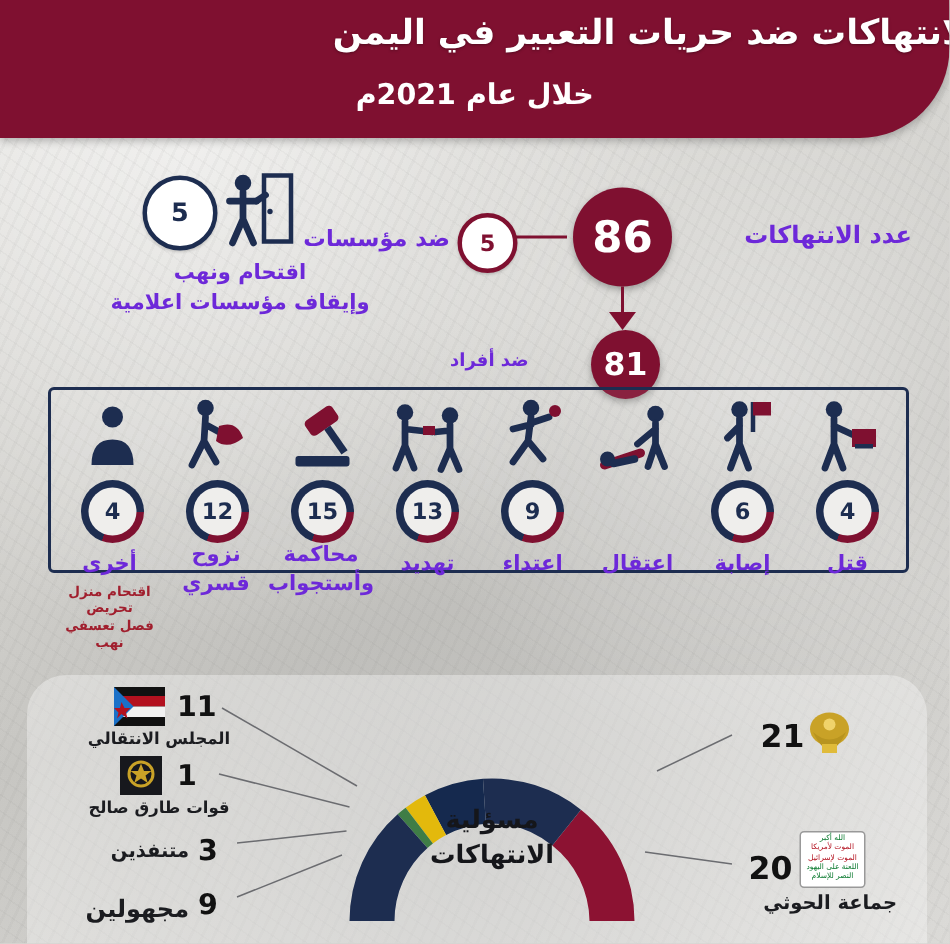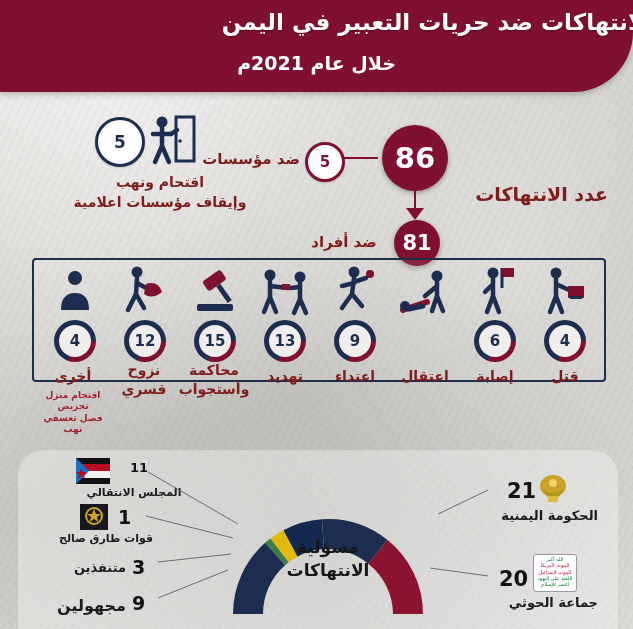--- a/index.html
+++ b/index.html
@@ -57,21 +57,21 @@
     position:absolute;border-radius:50%;
     background:conic-gradient(from 200deg,#1d2d50 0deg 250deg,#7f1030 250deg 360deg);
     display:flex;align-items:center;justify-content:center;
   }
   .tone .inner{
     border-radius:50%;background:#efeeec;
     display:flex;align-items:center;justify-content:center;
     font-weight:bold;color:#1d2d50;
   }
 
-  .lbl{position:absolute;color:#7f1d1d;font-weight:bold;text-align:center;}
+  .lbl{position:absolute;color:#6d28d9;font-weight:bold;text-align:center;}
 
   
   #topArea{position:absolute;top:92px;left:0;width:633px;height:160px;}
 
   .arrow-v{position:absolute;width:0;height:0;border-left:9px solid transparent;border-right:9px solid transparent;border-top:12px solid #7f1030;}
   .arrow-h{position:absolute;width:0;height:0;border-top:8px solid transparent;border-bottom:8px solid transparent;border-right:12px solid #7f1030;}
   .line-h{position:absolute;height:2px;background:#7f1030;}
   .line-v{position:absolute;width:2px;background:#7f1030;}
 
   
@@ -108,29 +108,29 @@
 <div id="header">
   <div class="title">الانتهاكات ضد حريات التعبير في اليمن</div>
   <div class="subtitle">خلال عام 2021م</div>
 </div>
 
 <div id="topArea">
 
   <div class="ring solid" style="left:382px;top:33px;width:66px;height:66px;font-size:29px;">
     <span>86</span>
   </div>
-  <div class="lbl" style="left:458px;top:55px;width:150px;font-size:19px;text-align:right;margin-top:36px;">عدد الانتهاكات</div>
+  <div class="lbl" style="left:458px;top:55px;width:150px;font-size:16px;text-align:right;">عدد الانتهاكات</div>
 
   <div class="line-v" style="left:414px;top:99px;height:20px;"></div>
   <div class="arrow-v" style="left:406px;top:116px;"></div>
 
   <div class="ring solid" style="left:394px;top:128px;width:46px;height:46px;font-size:21px;">
     <span>81</span>
   </div>
-  <div class="lbl" style="left:300px;top:141px;width:88px;font-size:15px;text-align:center;">ضد أفراد</div>
+  <div class="lbl" style="left:300px;top:141px;width:88px;font-size:12px;text-align:left;">ضد أفراد</div>
 
   <div class="line-h" style="left:330px;top:65px;width:48px;"></div>
   <div class="arrow-h" style="left:320px;top:58px;"></div>
 
   <div class="ring" style="left:305px;top:50px;width:34px;height:34px;font-size:15px;border:3px solid #7f1030;">
     <span>5</span>
   </div>
   <div class="lbl" style="left:200px;top:58px;width:100px;font-size:15px;text-align:right;">ضد مؤسسات</div>
 
   <div style="position:absolute;left:150px;top:23px;">
@@ -320,43 +320,42 @@
 
   <div class="bigNum" style="left:489px;top:29px;font-size:21px;">21</div>
   <div style="position:absolute;left:518px;top:22px;width:34px;height:32px;">
     <svg width="34" height="32" viewBox="0 0 34 32">
       <ellipse cx="17" cy="14" rx="13" ry="11" fill="#c9a227"></ellipse>
       <path d="M6 16 q11 10 22 0 q-5 11 -11 12 q-6 -1 -11 -12" fill="#b8941f"></path>
       <rect x="12" y="24" width="10" height="6" fill="#e0bb3a"></rect>
       <circle cx="17" cy="11" r="4" fill="#f0d36a"></circle>
     </svg>
   </div>
-  <div class="smallLbl" style="left:470px;top:58px;width:110px;font-size:13px;font-weight:bold;">الحكومة اليمنية</div>
 
   <div class="bigNum" style="left:481px;top:117px;font-size:21px;">20</div>
   <div class="badgeBox" style="left:515px;top:104px;width:42px;height:36px;background:#ffffff;border:1px solid #999;">
     <div style="font-size:5px;color:#0a7a2f;text-align:center;line-height:1.25;padding-top:1px;">الله أكبر</div>
     <div style="font-size:5px;color:#b3111f;text-align:center;line-height:1.25;">الموت لأمريكا</div>
     <div style="font-size:5px;color:#b3111f;text-align:center;line-height:1.25;">الموت لإسرائيل</div>
     <div style="font-size:5px;color:#0a7a2f;text-align:center;line-height:1.25;">اللعنة على اليهود</div>
     <div style="font-size:5px;color:#0a7a2f;text-align:center;line-height:1.25;">النصر للإسلام</div>
   </div>
   <div class="smallLbl" style="left:470px;top:145px;width:110px;font-size:13px;font-weight:bold;">جماعة الحوثي</div>
 
   <div style="position:absolute;left:58px;top:8px;width:34px;height:26px;">
     <svg width="34" height="26" viewBox="0 0 34 26">
       <rect x="0" y="0" width="34" height="26" fill="#111"></rect>
       <rect x="0" y="6" width="34" height="7" fill="#b3111f"></rect>
       <rect x="0" y="13" width="34" height="7" fill="#f2f2f2"></rect>
       <polygon points="0,0 13,13 0,26" fill="#1a70c8"></polygon>
       <polygon points="5,10 7,14 11,14 8,17 9,21 5,18 2,21 3,17 0,14 4,14" fill="#b3111f"></polygon>
     </svg>
   </div>
-  <div class="bigNum" style="left:100px;top:10px;font-size:13px;margin-left:12px;">11</div>
-  <div class="smallLbl" style="left:38px;top:36px;width:100px;font-size:11px;font-weight:bold;text-align:center;margin-left:28px;">المجلس الانتقالي</div>
+  <div class="bigNum" style="left:100px;top:10px;font-size:19px;">11</div>
+  <div class="smallLbl" style="left:38px;top:36px;width:100px;font-size:11px;font-weight:bold;text-align:center;">المجلس الانتقالي</div>
 
   <div style="position:absolute;left:62px;top:54px;width:28px;height:26px;">
     <svg width="28" height="26" viewBox="0 0 28 26">
       <rect x="0" y="0" width="28" height="26" fill="#17181d"></rect>
       <circle cx="14" cy="12" r="8" fill="none" stroke="#c9a227" stroke-width="2"></circle>
       <path d="M14 5 l2 5 h5 l-4 3 1.5 5 -4.5 -3 -4.5 3 1.5 -5 -4 -3 h5 z" fill="#c9a227"></path>
     </svg>
   </div>
   <div class="bigNum" style="left:100px;top:56px;font-size:19px;">1</div>
   <div class="smallLbl" style="left:38px;top:82px;width:100px;font-size:11px;font-weight:bold;text-align:center;">قوات طارق صالح</div>

